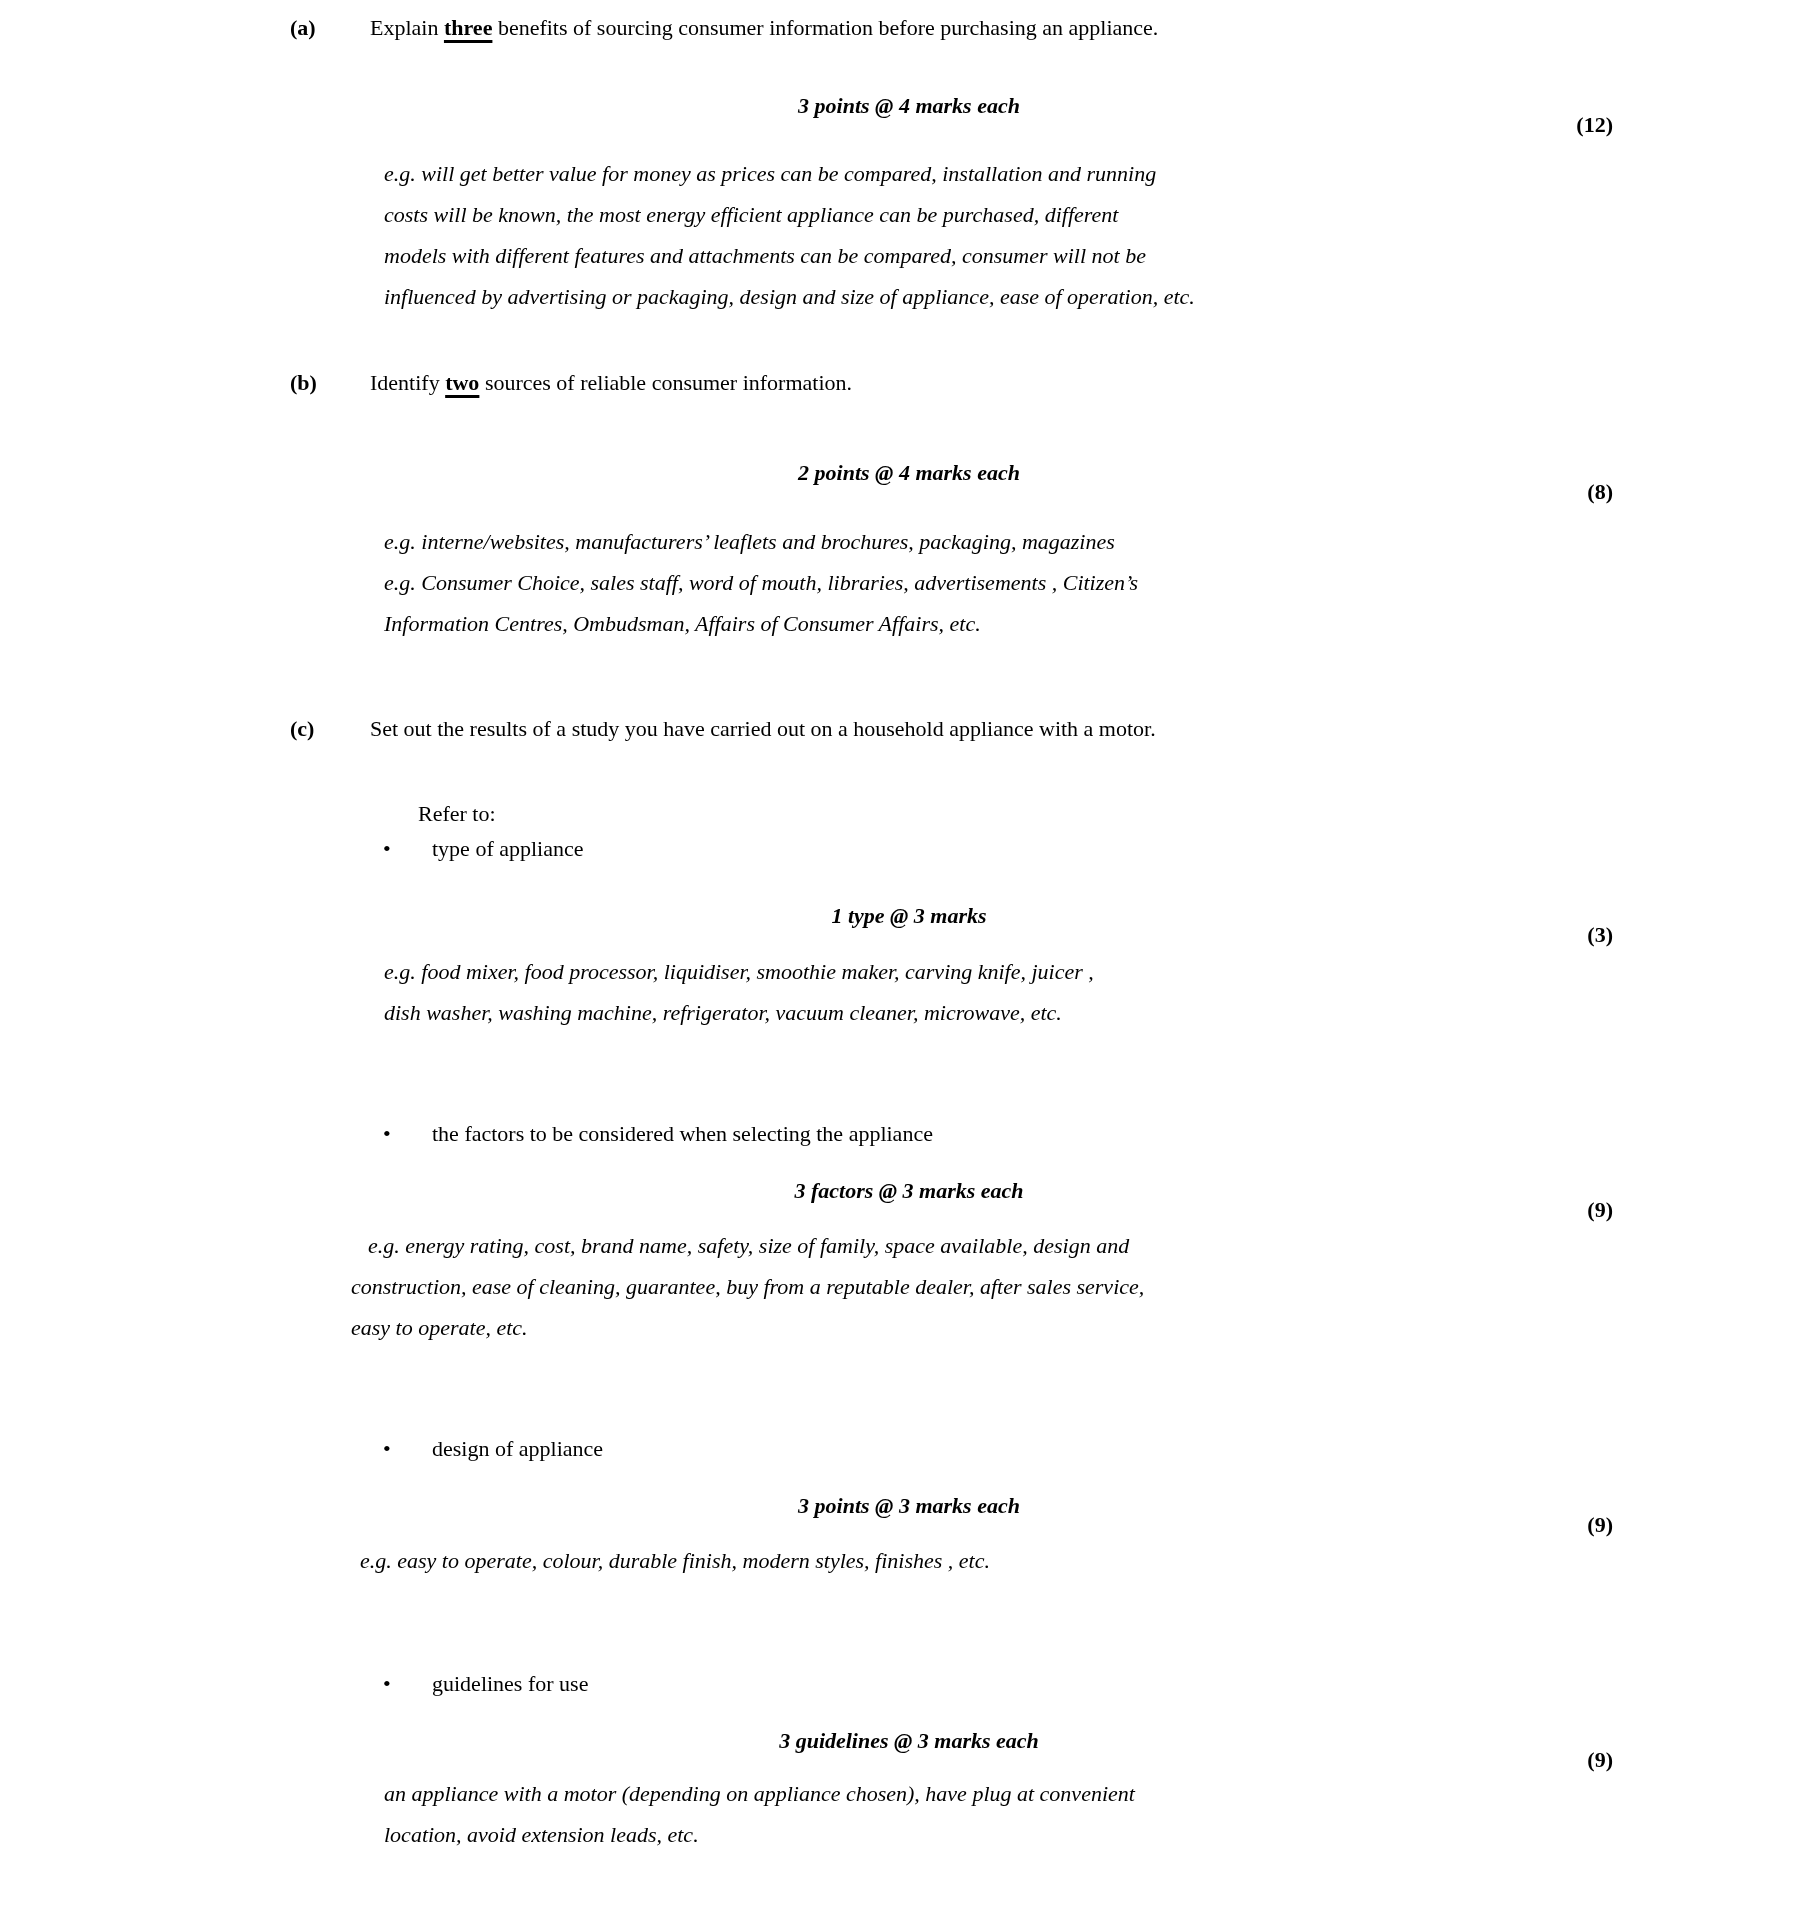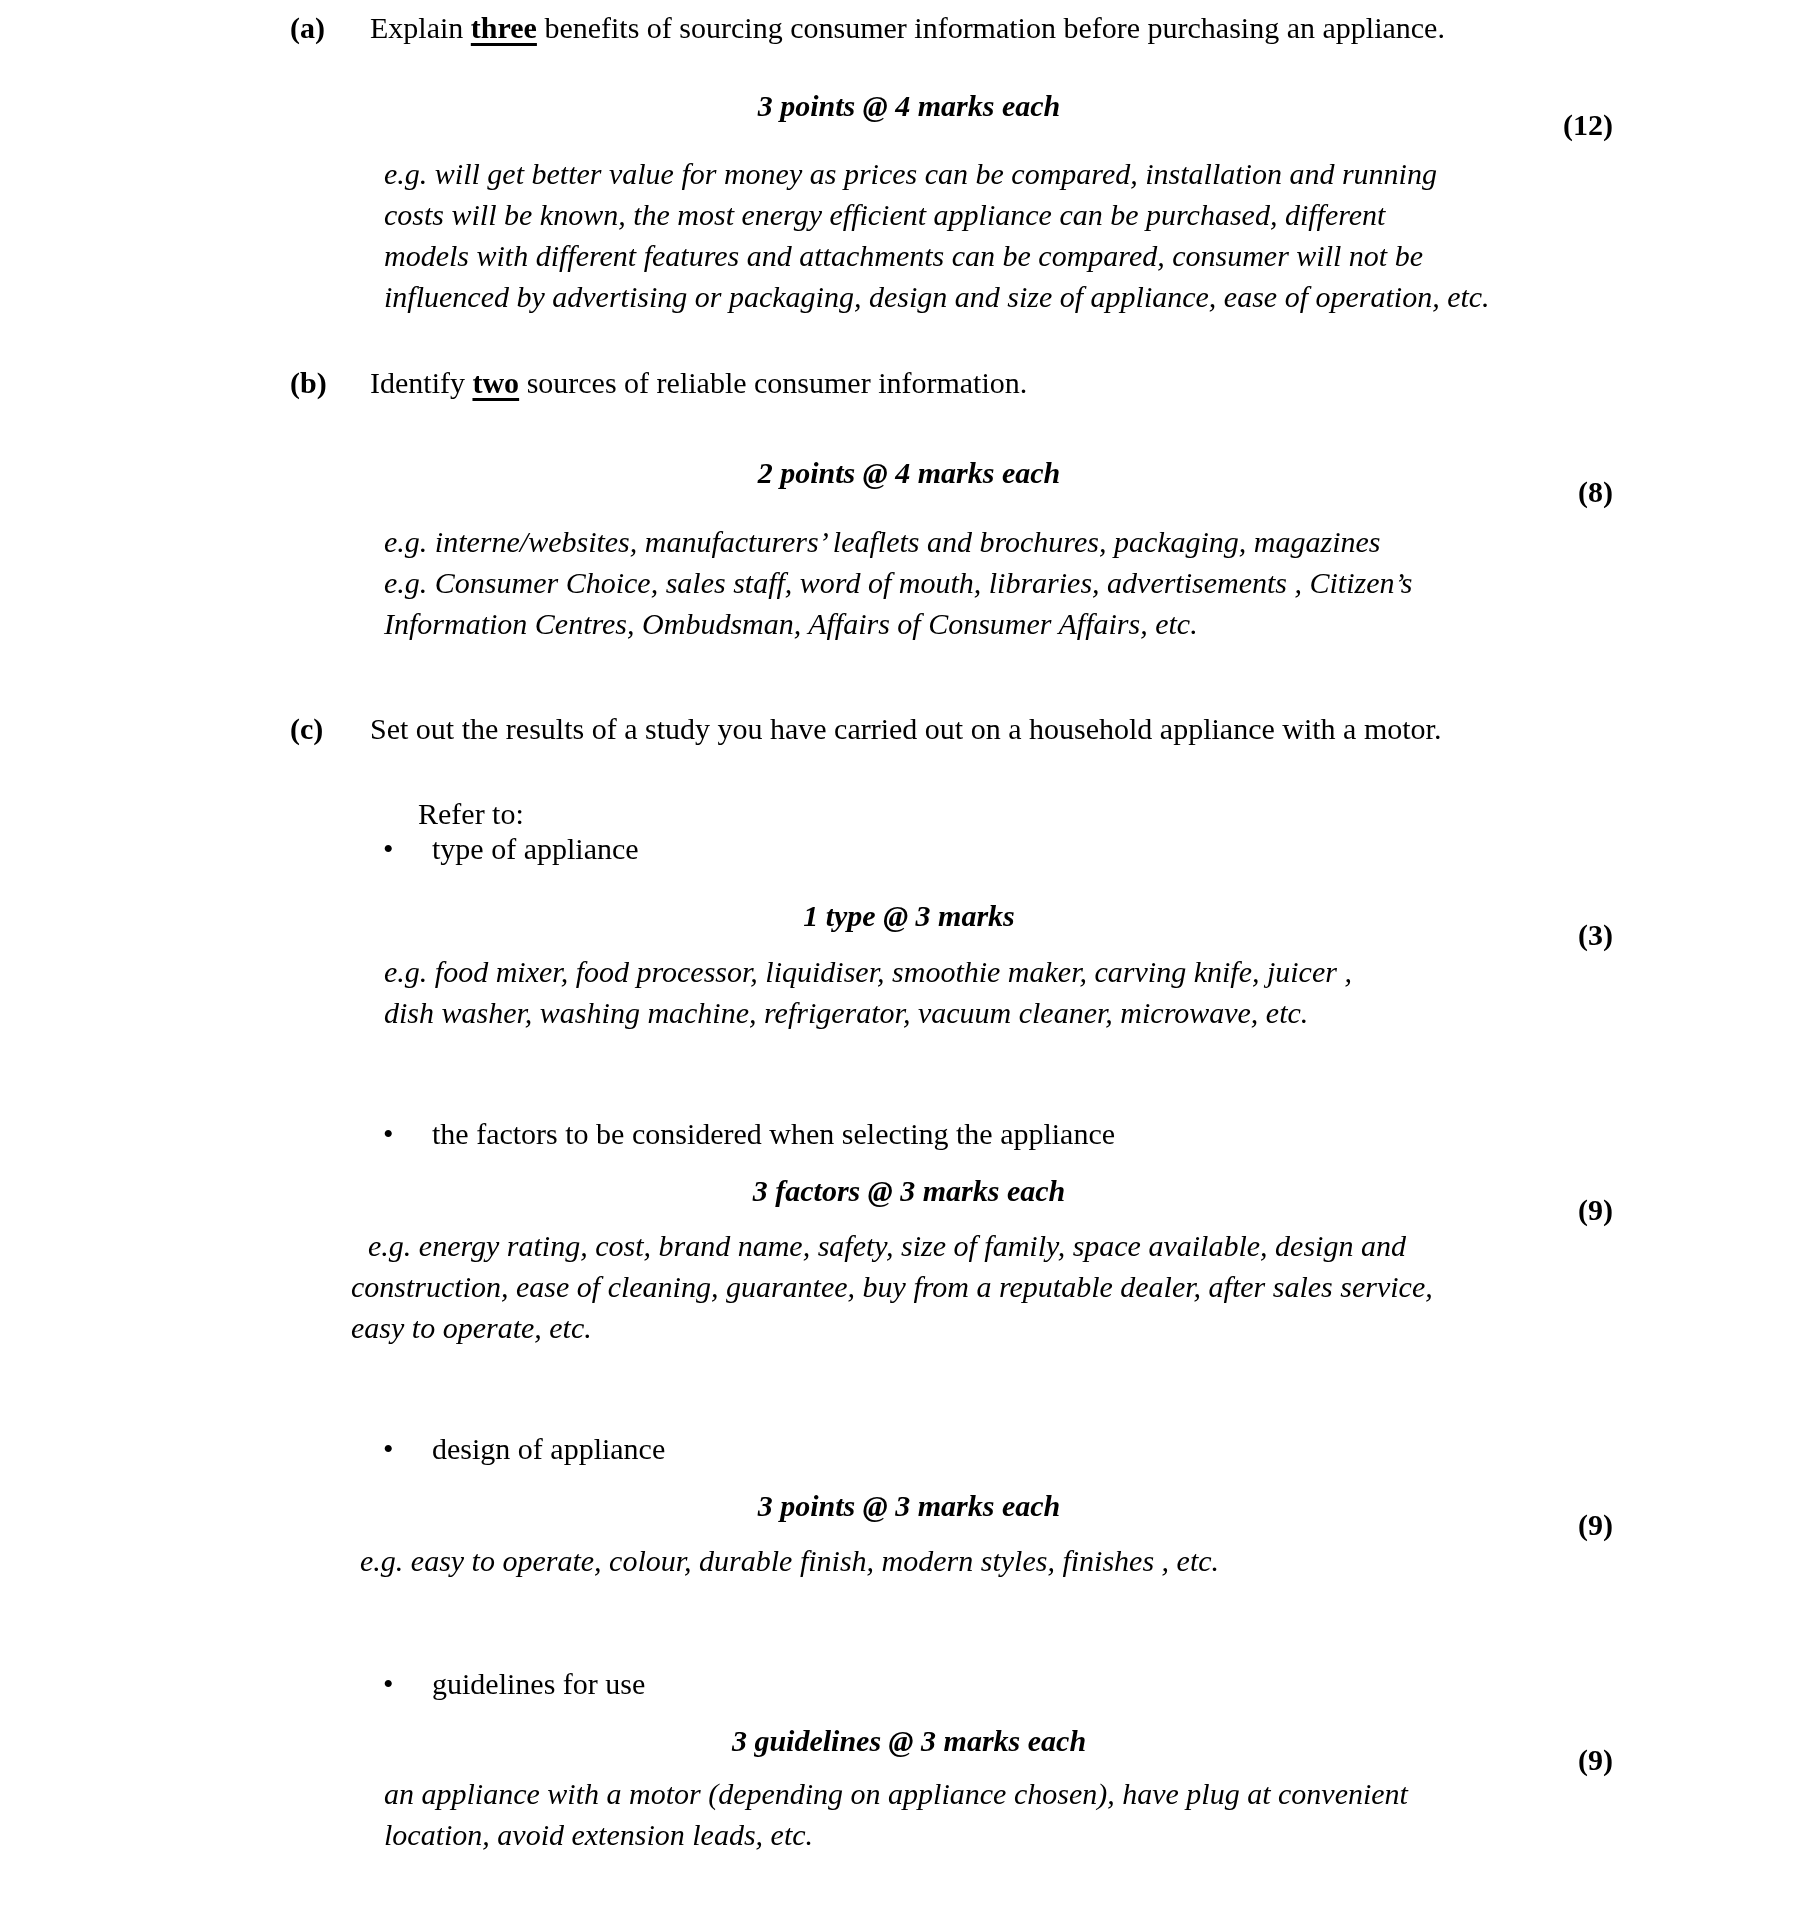--- a/index.html
+++ b/index.html
@@ -3,21 +3,21 @@
 <meta charset="utf-8">
 <style>
   html, body { margin: 0; padding: 0; background: #ffffff; }
   .page {
     position: relative;
     width: 1818px;
     height: 1929px;
     background: #ffffff;
     color: #000000;
     font-family: "Liberation Serif", serif;
-    font-size: 30px;
+    font-size: 22px;
     line-height: 41px;
     overflow: hidden;
   }
   .q-line { position: absolute; left: 290px; right: 90px; }
   .q-label { display: inline-block; width: 80px; font-weight: bold; }
   .q-text { }
   .kw {
     font-weight: bold;
     text-decoration: underline;
     text-decoration-thickness: 3px;

